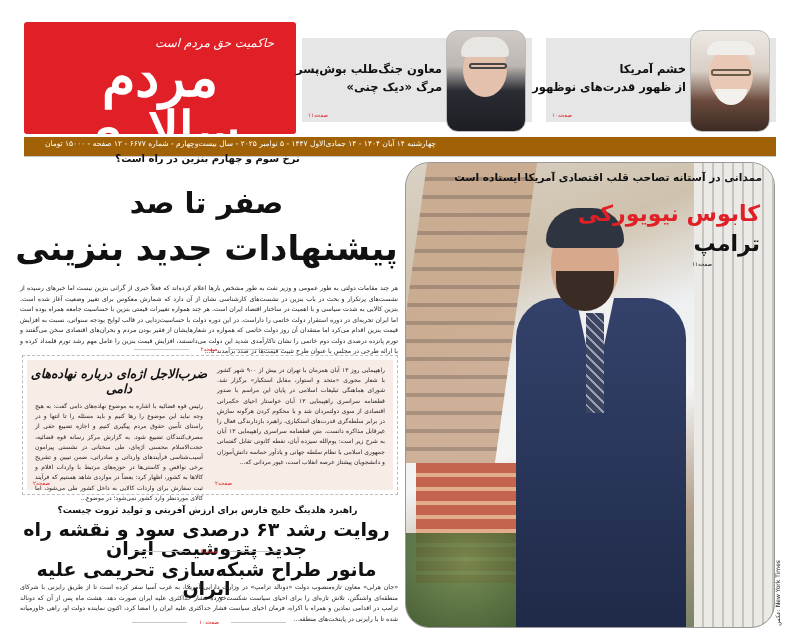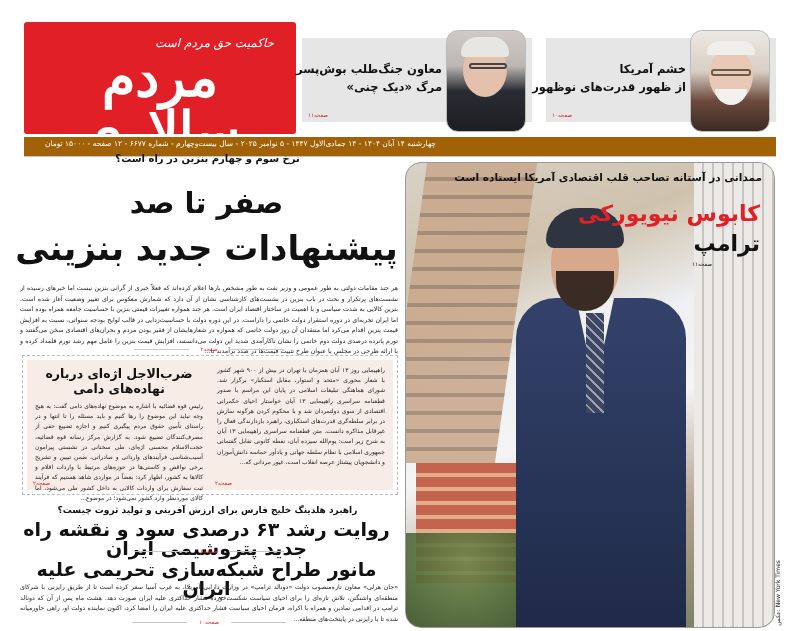--- a/index.html
+++ b/index.html
@@ -87,32 +87,32 @@
 
   .boxes {
     position: absolute; left: 22px; top: 355px; width: 376px; height: 140px;
     border: 1px dashed #bdbdbd;
   }
   .box {
     position: absolute; top: 4px; width: 184px; height: 130px; background: #f8ece7;
   }
   .box-r { right: 4px; }
   .box-l { left: 4px; }
-  .box .btitle { margin-top: 6px; text-align: center; font-weight: bold; font-size: 12.5px; }
+  .box .btitle { margin-top: 6px; text-align: center; font-weight: bold; font-size: 12.5px; font-style: italic; }
   .box .btext { margin: 5px 8px 0 8px; font-size: 6px; line-height: 10.2px; text-align: justify; color: #222; }
   .box .bref { position: absolute; left: 6px; bottom: 4px; font-size: 5.5px; color: #e02026; }
 
   .k2 { top: 505px; font-size: 9px; }
   .h3 { top: 520px; font-size: 19px; }
   .h4 { top: 560px; font-size: 19px; }
 
   
   .photo {
     position: absolute; left: 405px; top: 162px; width: 370px; height: 466px;
-    border-radius: 16px; overflow: hidden; border: 1px solid #999;
+    border-radius: 24px; overflow: hidden; border: 1px solid #999;
     background: linear-gradient(160deg,#d9d2c6 0%,#cfc2ad 22%,#eef0f2 40%,#f4f4f4 55%,#b4a18d 75%,#6e7b5c 100%);
   }
   .bldg-l { position:absolute; left:0; top:0; width:110px; height:300px; background: repeating-linear-gradient(180deg,#c9a98d 0 14px,#a08672 14px 18px); transform: skewX(-8deg); opacity:.9; }
   .bldg-r { position:absolute; right:0; top:0; width:80px; height:466px; background: repeating-linear-gradient(90deg,#eceae6 0 8px,#c7c4bf 8px 10px); }
   .bldg-red { position:absolute; left:10px; top:300px; width:110px; height:120px; background: repeating-linear-gradient(180deg,#c4644e 0 10px,#e1ad8a 10px 14px); }
   .trees { position:absolute; left:0; top:370px; width:150px; height:96px; background: radial-gradient(circle at 40% 30%,#6c8b4c,#3c5a2c 70%); opacity:.85; }
   .person-head { position:absolute; left:145px; top:55px; width:68px; height:90px; border-radius:50% 50% 45% 45%; background:#d7a88b; }
   .person-hair { position:absolute; left:140px; top:45px; width:78px; height:40px; border-radius:40px 40px 10px 10px; background:#2f3540; }
   .person-beard { position:absolute; left:150px; top:108px; width:58px; height:40px; border-radius:0 0 30px 30px; background:#3a2b24; }
   .person-suit { position:absolute; left:110px; top:135px; width:170px; height:331px; border-radius:40px 40px 0 0; background: linear-gradient(180deg,#34426b,#1f2a48); }

